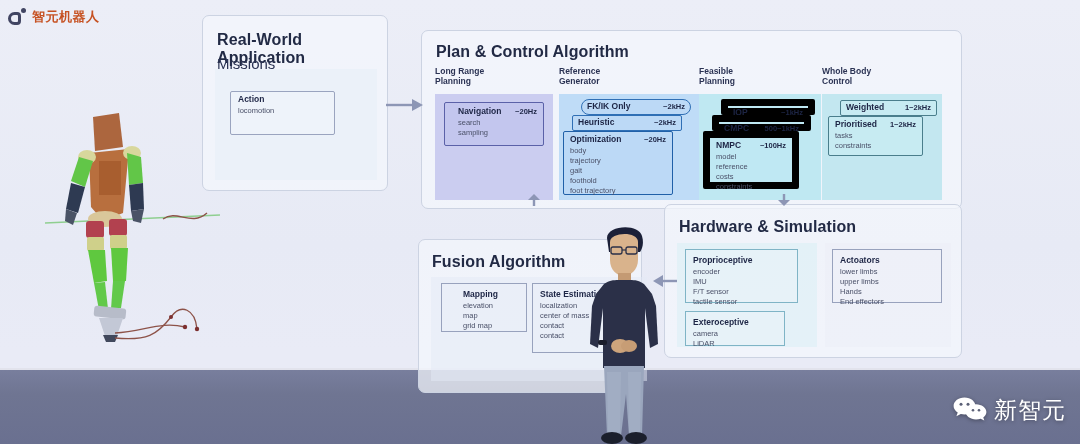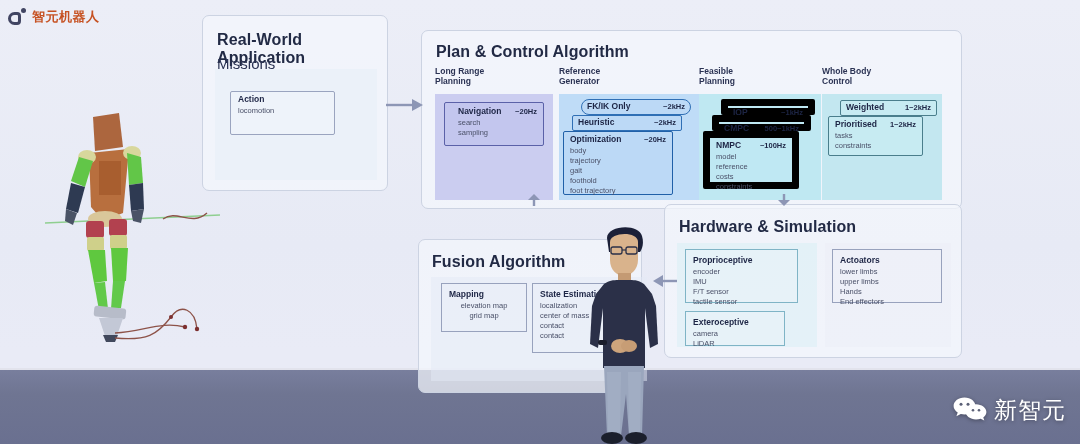--- a/index.html
+++ b/index.html
@@ -108,21 +108,21 @@
   .chip-purple { background: #c3c6ee; border: 1px solid #5b61a8; }
   .chip-blue   { background: #bcd9f6; border: 1px solid #2f6fb5; }
   .chip-blue-d { background: #bcd9f6; border: 1px solid #2060a8; }
   .chip-cyan   { background: #bfe8f3; border: 7px solid #000000; }
   .chip-cyan2  { background: #c7ebf2; border: 1px solid #4a7e8c; }
 
   
   #panel-fusion { left: 222px; top: 198px; width: 224px; height: 154px; margin-top: 35px; }
   #panel-fusion .panel-title { position: absolute; left: 13px; top: 13px; }
   #fusion-area { position: absolute; left: 12px; top: 37px; width: 216px; height: 104px; background: rgba(227,234,246,.5); }
-  #box-mapping { position:absolute; left: 10px; top: 6px; width: 86px; height: 49px; border:1px solid #98a2bd; padding: 5px 7px; text-align: center; }
+  #box-mapping { position:absolute; left: 10px; top: 6px; width: 86px; height: 49px; border:1px solid #98a2bd; padding: 5px 21px; }
   #box-state   { position:absolute; left: 101px; top: 6px; width: 108px; height: 70px; border:1px solid #98a2bd; padding: 5px 7px; }
 
   
   #panel-hw { left: 468px; top: 198px; width: 298px; height: 154px; }
   #panel-hw .panel-title { position: absolute; left: 14px; top: 13px; }
   #hw-sensor-area { position: absolute; left: 12px; top: 38px; width: 140px; height: 104px; background: rgba(219,239,246,.62); }
   #box-proprio { position:absolute; left: 8px; top: 6px; width: 113px; height: 54px; border:1px solid #7fb4c6; background: rgba(255,255,255,.12); padding: 5px 7px; }
   #box-extero { position:absolute; left: 8px; top: 68px; width: 100px; height: 35px; border:1px solid #7fb4c6; background: rgba(255,255,255,.12); padding: 5px 7px; }
   #hw-actu-area { position: absolute; left: 160px; top: 38px; width: 126px; height: 104px; background: rgba(236,238,246,.45); }
   #box-actuators { position:absolute; left: 7px; top: 6px; width: 110px; height: 54px; border:1px solid #98a2bd; padding: 5px 7px; }

